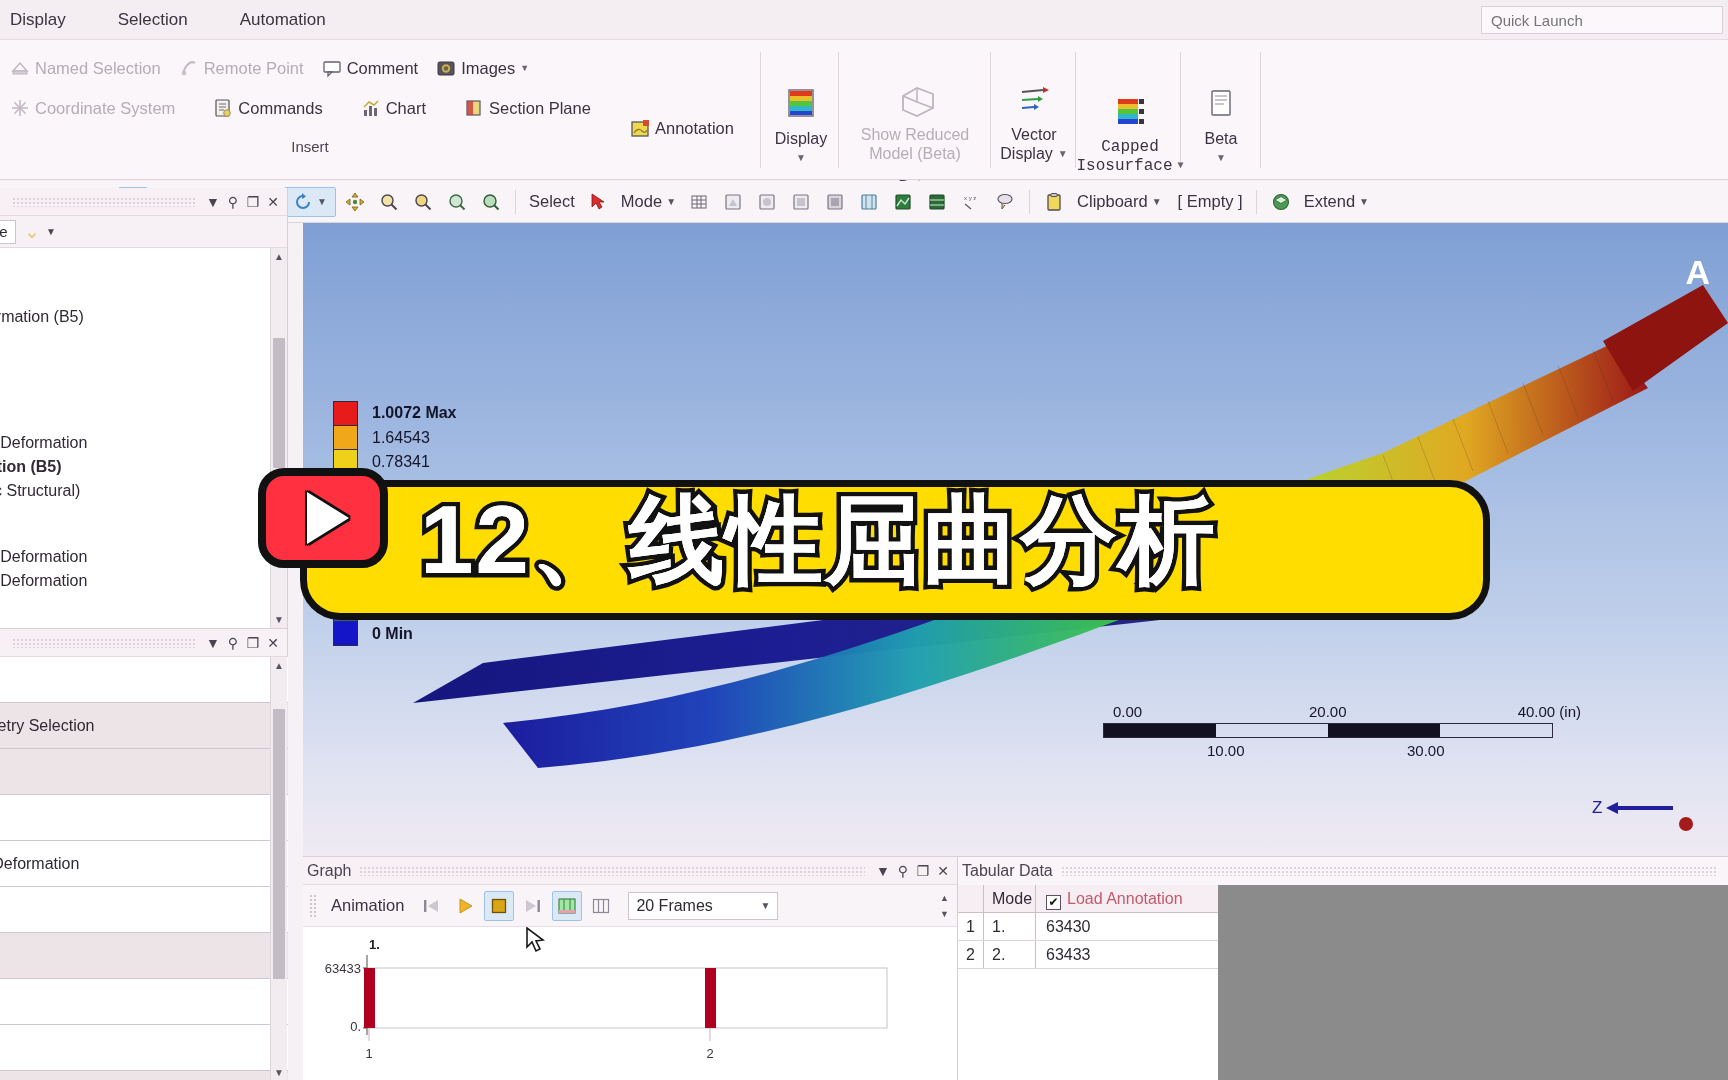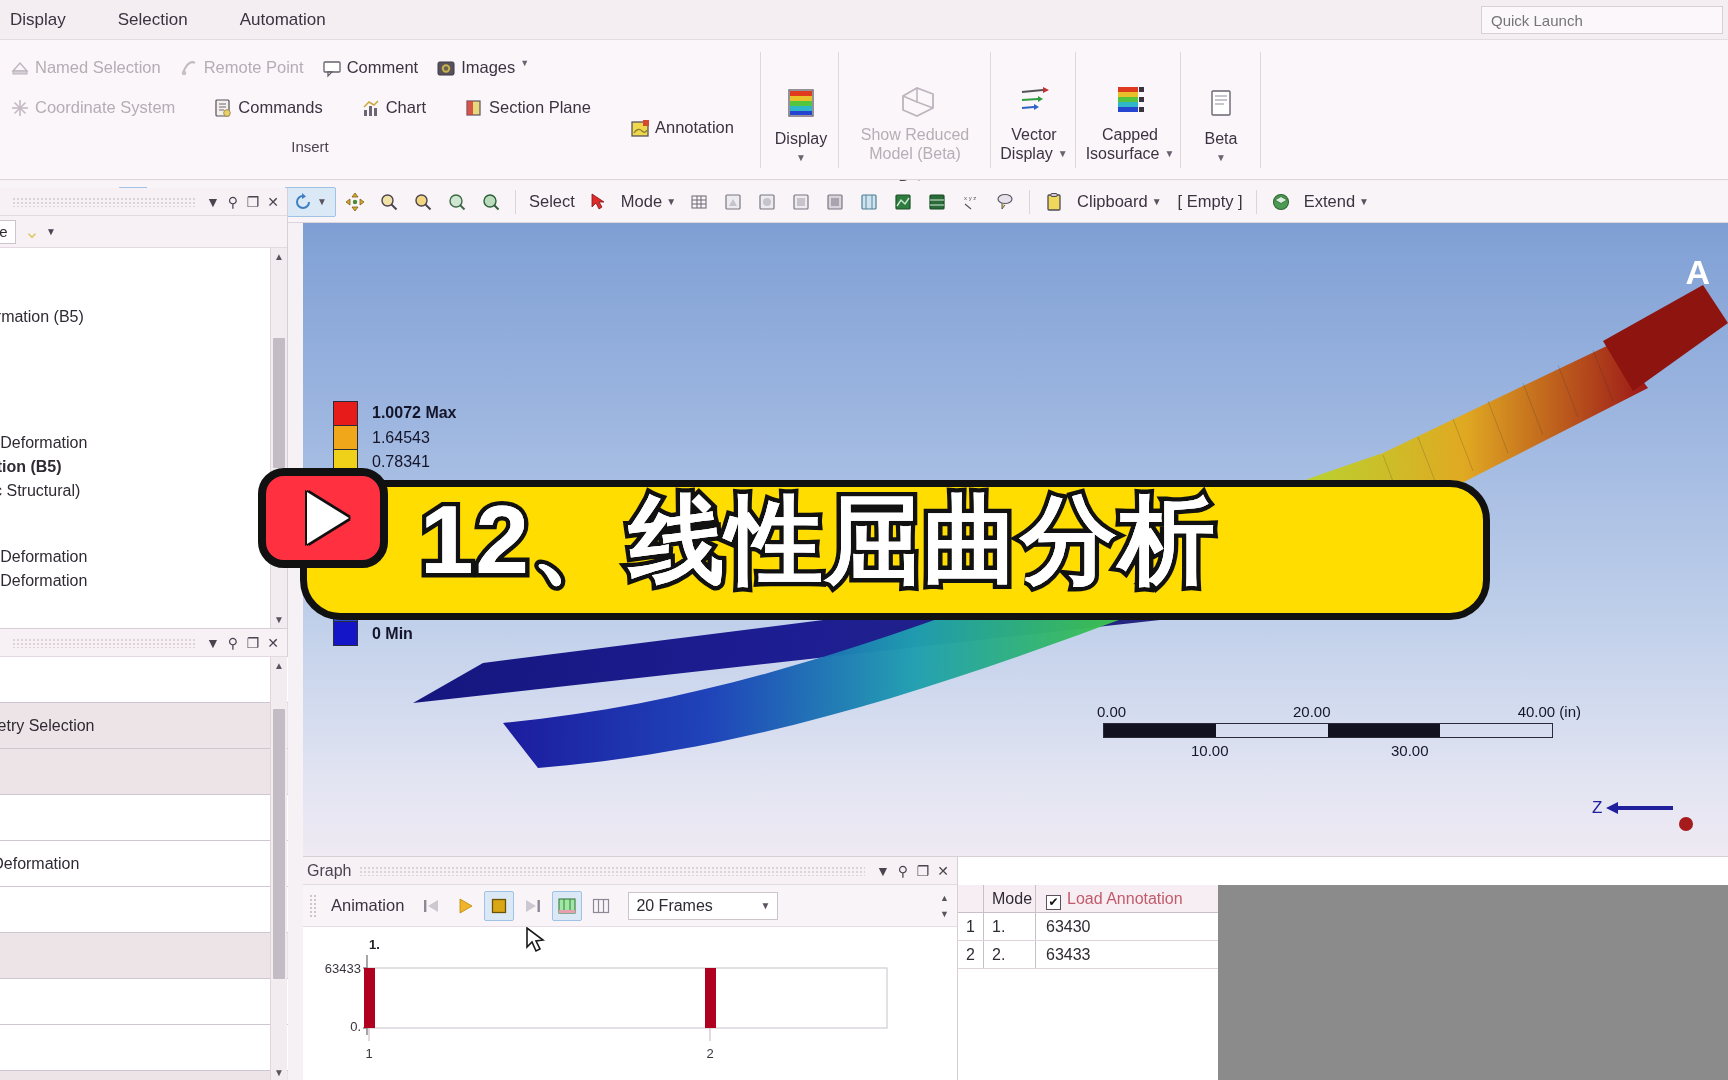--- a/index.html
+++ b/index.html
@@ -29,21 +29,21 @@
     font-size:15px; padding:0 9px; line-height:26px;
   }
 
   
   .ribbon{
     position:absolute; left:0; top:40px; width:1728px; height:140px;
     background:#fbf6fa; border-bottom:1px solid #ded4dc;
   }
   .grp-insert{ position:absolute; left:0; top:0; width:760px; height:140px; }
   .ins-row{ position:absolute; display:flex; align-items:center; }
-  .ins-item{ display:flex; margin-right:18px; white-space:nowrap;}
+  .ins-item{ display:flex; align-items:center; margin-right:18px; white-space:nowrap;}
   .ins-item .lbl{ font-size:16.5px; color:#3c3342; }
   .ins-item.dim .lbl{ color:#b5adb6; }
   .ins-item .caret{ font-size:9px; color:#6b6370; margin-left:5px; }
   .ico{ width:20px; height:20px; margin-right:5px; position:relative; display:inline-block; flex:none;}
   .grp-label{
     position:absolute; font-size:15px; color:#4b4350; text-align:center;
   }
   .sep{ position:absolute; width:1px; background:#e0d6de; }
   .big-btn{
     position:absolute; width:auto; text-align:center;
@@ -118,21 +118,21 @@
   .vp-text.bold{ font-weight:bold; font-size:17px; color:#111; }
   .legend{ position:absolute; left:30px; top:178px; }
   .legend-row{ display:flex; align-items:center; height:24.5px; }
   .legend-sw{ width:25px; height:24.5px; flex:none; border:1px solid #2b2b3a; border-top:none;}
   .legend-sw.first{ border-top:1px solid #2b2b3a; }
   .legend-val{ font-size:16px; color:#14142a; margin-left:14px; white-space:nowrap;}
   .legend-val.b{ font-weight:bold; }
 
   .scalebar{ position:absolute; left:800px; top:480px; width:450px; }
   .sb-top, .sb-bot{ position:relative; height:20px; }
-  .sb-lab{ position:absolute; font-size:15px; color:#15152c; white-space:nowrap;}
+  .sb-lab{ position:absolute; font-size:15px; color:#15152c; white-space:nowrap;margin-left:16px;}
   .sb-bar{ height:15px; border:1px solid #2a2a3a; display:flex; }
   .sb-seg{ flex:1; }
   .sb-seg.on{ background:#111120; }
 
   .triad{ position:absolute; right:30px; bottom:20px; width:120px; height:70px; }
   .vp-letter{ position:absolute; right:18px; top:30px; font-size:34px;
     font-weight:bold; color:#fff; }
 
   
   #graph-panel{
@@ -363,21 +363,21 @@
           </g>
         </svg>
       </div>
       <div>Vector</div>
       <div style="display:flex;justify-content:center;align-items:center;gap:5px">
         <span>Display</span>
         <span style="font-size:10px;color:#6b6370">▼</span>
       </div>
     </div>
 
-    <div class="big-btn" style="left:1082px; top:44px; width:96px;">
+    <div class="big-btn" style="left:1082px; top:56px; width:96px;font-family:Liberation Mono, monospace;">
       <div class="big-ico">
         <svg width="34" height="32" viewBox="0 0 34 32" style="display:block;margin:0 auto">
           <rect x="5" y="3" width="20" height="5" fill="#e03a1e"></rect>
           <rect x="5" y="8" width="20" height="5" fill="#eac02a"></rect>
           <rect x="5" y="13" width="20" height="5" fill="#55c43f"></rect>
           <rect x="5" y="18" width="20" height="5" fill="#2fb6c9"></rect>
           <rect x="5" y="23" width="20" height="5" fill="#2544cf"></rect>
           <g fill="#3a3440">
               <rect x="26" y="3" width="5" height="5"></rect>
               <rect x="26" y="13" width="5" height="5"></rect>
@@ -849,20 +849,24 @@
         <text id="gx1" x="407" y="131" font-size="13" fill="#3a343f" text-anchor="middle" font-family="'Liberation Sans',sans-serif">2</text>
       </svg>
 
       <svg width="26" height="30" style="position:absolute;left:222px;top:0">
         <polygon points="2,1 2,20 7,15 11,24 15,22 11,14 18,13" fill="#fff" stroke="#1a1a1a" stroke-width="1.6"></polygon>
       </svg>
     </div>
   </div>
 
   <div id="tabular-panel">
+    <div class="panel-hdr" style="border-bottom:none;background:#faf5f9">
+      <span class="hdr-title">Tabular Data</span>
+      <span class="hdr-dots"></span>
+    </div>
     <div class="tbl-gray"></div>
     <div class="tbl">
       <div class="tbl-row tbl-hdr">
         <span class="tc-idx"></span>
         <span class="tc-mode">Mode</span>
         <span class="tc-lm">
           <span class="cbx">✔</span><span>Load Annotation</span>
         </span>
       </div>
       <div class="tbl-row data">

